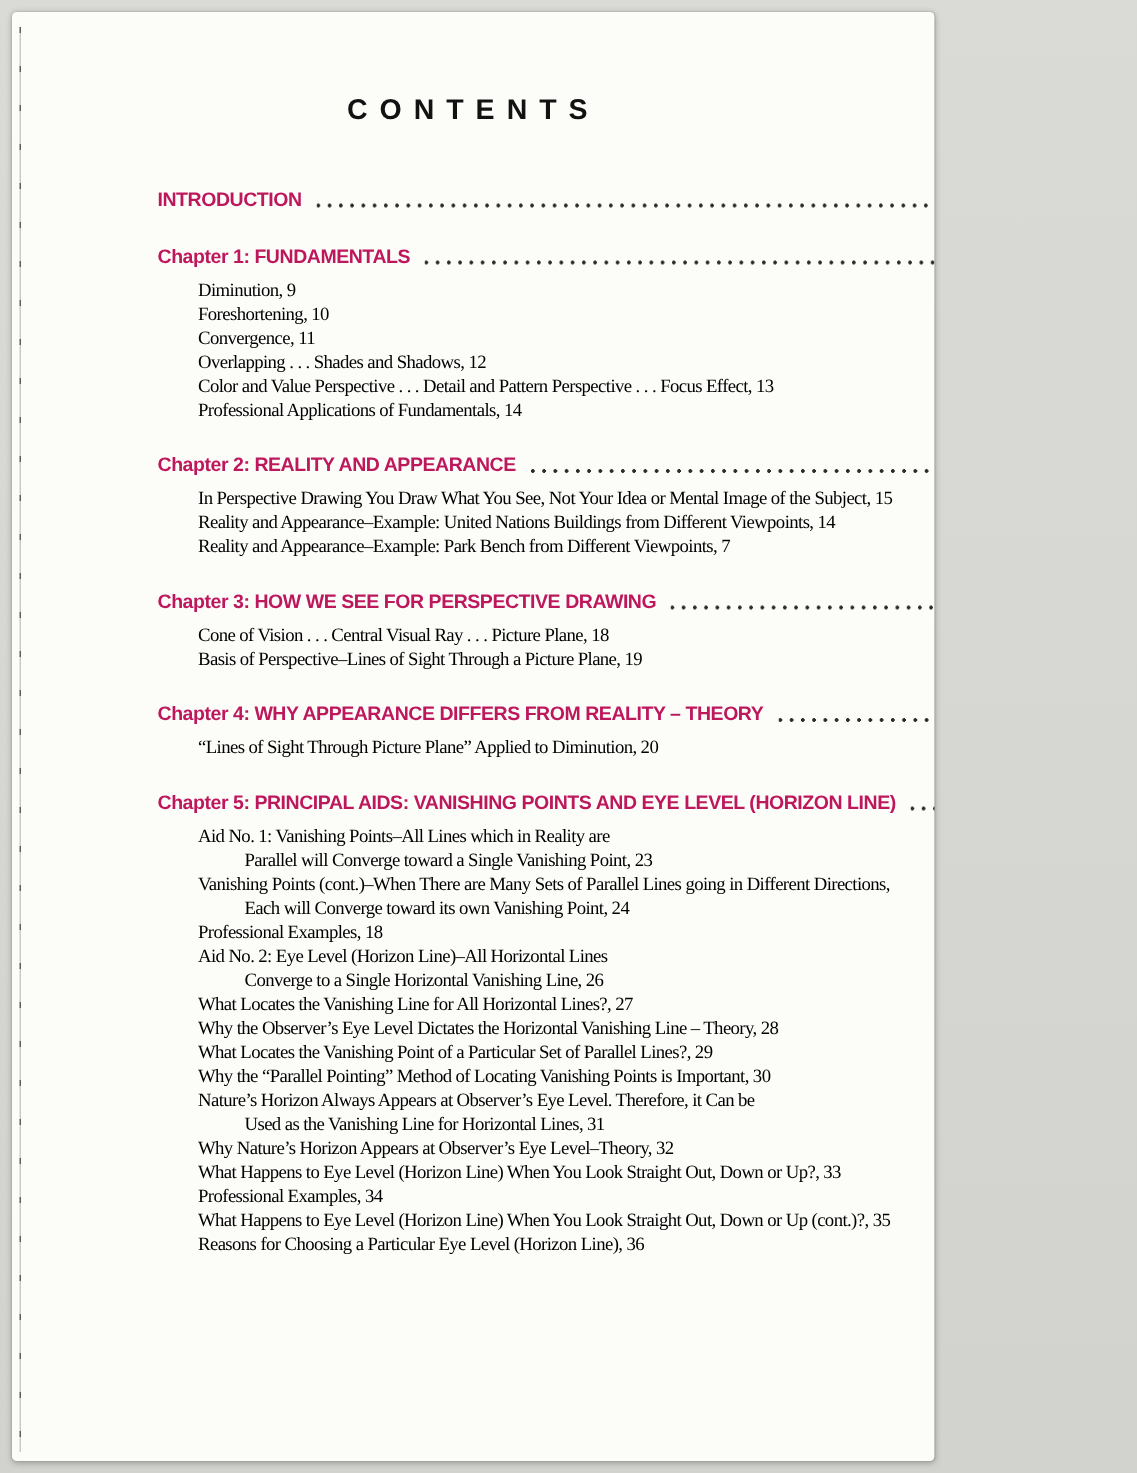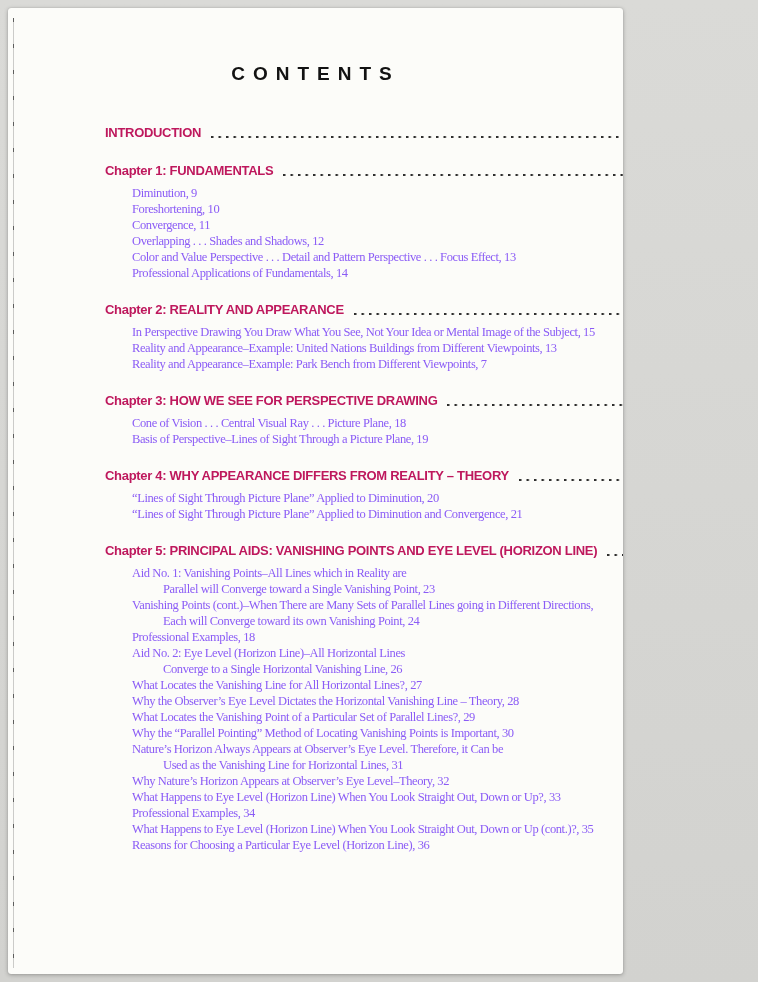--- a/index.html
+++ b/index.html
@@ -90,21 +90,21 @@
     color: #0b0b0b;
   }
   .toc-items { margin-top: 5px; }
   .toc-item-line {
     font-family: "Liberation Serif", serif;
     font-size: 12.5px;
     letter-spacing: -0.4px;
     line-height: 16px;
     padding-left: 27px;
     white-space: nowrap;
-    color: #8b5cf6;
+    color: #000000;
   }
   .toc-item-line.cont { padding-left: 58px; }
 </style>
 </head>
 <body>
 
 <div class="scan-bg">
   <div class="page">
     <div class="binding-line"></div>
     <h1 class="page-title">CONTENTS</h1>
@@ -132,21 +132,21 @@
           </div>
         </div>
         <div class="toc-section">
           <div class="toc-heading-row">
             <span class="toc-heading-label">Chapter 2: REALITY AND APPEARANCE</span>
             <span class="leader"></span>
             <span class="toc-page-num">15</span>
           </div>
           <div class="toc-items">
             <div class="toc-item-line">In Perspective Drawing You Draw What You See, Not Your Idea or Mental Image of the Subject, 15</div>
-            <div class="toc-item-line">Reality and Appearance–Example: United Nations Buildings from Different Viewpoints, 13</div>
+            <div class="toc-item-line">Reality and Appearance–Example: United Nations Buildings from Different Viewpoints, 14</div>
             <div class="toc-item-line">Reality and Appearance–Example: Park Bench from Different Viewpoints, 7</div>
           </div>
         </div>
         <div class="toc-section">
           <div class="toc-heading-row">
             <span class="toc-heading-label">Chapter 3: HOW WE SEE FOR PERSPECTIVE DRAWING</span>
             <span class="leader"></span>
             <span class="toc-page-num">18</span>
           </div>
           <div class="toc-items">
@@ -155,21 +155,20 @@
           </div>
         </div>
         <div class="toc-section">
           <div class="toc-heading-row">
             <span class="toc-heading-label">Chapter 4: WHY APPEARANCE DIFFERS FROM REALITY – THEORY</span>
             <span class="leader"></span>
             <span class="toc-page-num">20</span>
           </div>
           <div class="toc-items">
             <div class="toc-item-line">“Lines of Sight Through Picture Plane” Applied to Diminution, 20</div>
-            <div class="toc-item-line">“Lines of Sight Through Picture Plane” Applied to Diminution and Convergence, 21</div>
           </div>
         </div>
         <div class="toc-section">
           <div class="toc-heading-row">
             <span class="toc-heading-label">Chapter 5: PRINCIPAL AIDS: VANISHING POINTS AND EYE LEVEL (HORIZON LINE)</span>
             <span class="leader"></span>
             <span class="toc-page-num">23</span>
           </div>
           <div class="toc-items">
             <div class="toc-item-line">Aid No. 1: Vanishing Points–All Lines which in Reality are</div>

